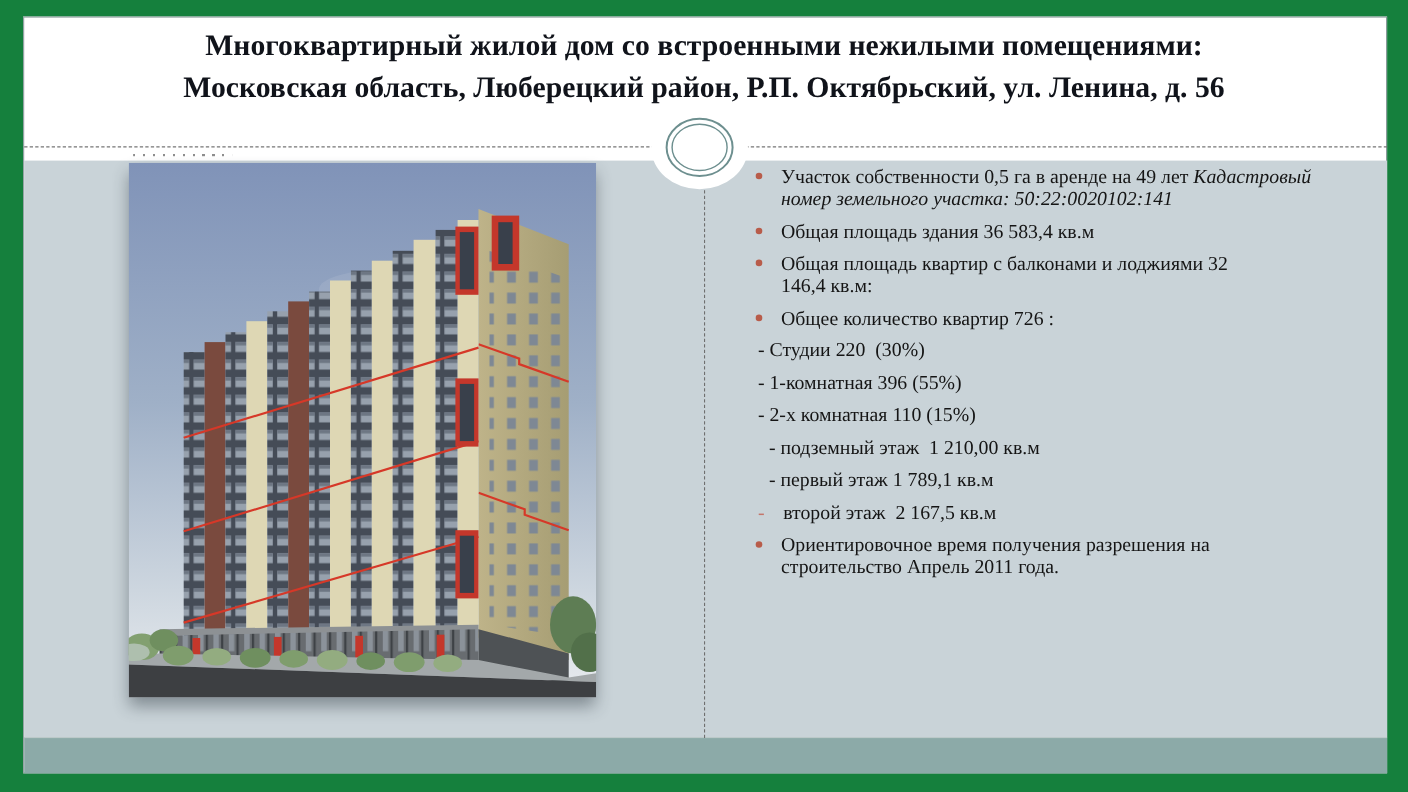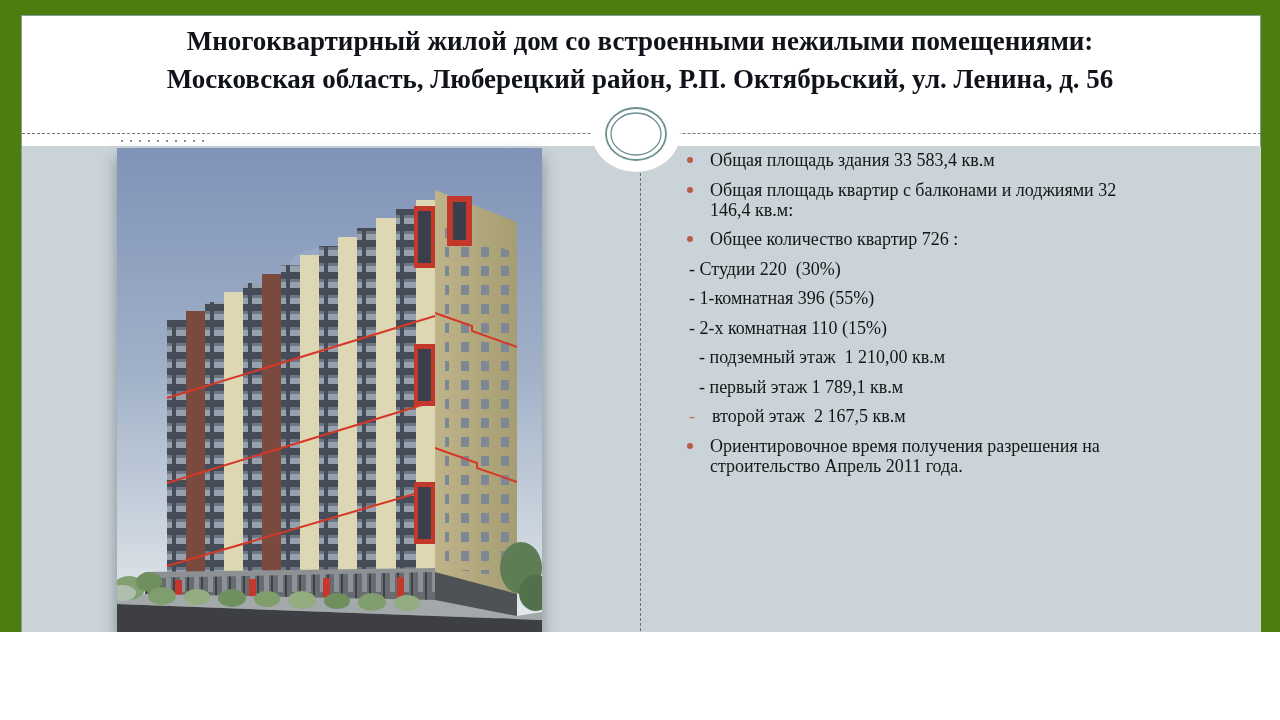--- a/index.html
+++ b/index.html
@@ -1,17 +1,17 @@
 <!DOCTYPE html>
 <html style="--panel: #c9d3d8; --footer_strip: #8caaa8; --bullet_dot: #b85c4a; --red_dash: #c4766b; --frame_line: #8a9b9b; --ring: #6d8f8f;"><head>
 <meta charset="utf-8">
 <style>
   html,body{margin:0;padding:0;background:#ffffff;}
   .slide{
-    position:relative;width:1280px;height:632px;background:#4d7c0f;overflow:hidden;
+    position:relative;width:1280px;height:720px;background:#15803d;overflow:hidden;
     font-family:"Liberation Serif","DejaVu Serif",serif;
   }
   .frame{
     position:absolute;left:21px;top:15px;width:1240px;height:688px;
     border:1px solid var(--frame_line,#8a9b9b);box-sizing:border-box;background:#ffffff;
   }
   .title-wrap{
     position:absolute;left:45px;top:22px;width:1190px;text-align:center;
     color:#10131a;font-weight:bold;font-size:27px;line-height:38px;
   }
@@ -172,21 +172,23 @@
       <ellipse cx="185" cy="452" rx="14" ry="9" fill="#93ac80"></ellipse>
       <ellipse cx="220" cy="453" rx="13" ry="8" fill="#6f8f5f"></ellipse>
       <ellipse cx="255" cy="454" rx="14" ry="9" fill="#7f9d6d"></ellipse>
       <ellipse cx="290" cy="455" rx="13" ry="8" fill="#93ac80"></ellipse>
       <ellipse cx="404" cy="420" rx="21" ry="26" fill="#5e7d54"></ellipse>
       <ellipse cx="419" cy="445" rx="17" ry="18" fill="#52704a"></ellipse>
     </svg>
   </div>
 
   <ul class="details">
-      <li class="li m-dot"><span class="btext">Общая площадь здания 33 583,4 кв.м</span></li>
+      <li class="li m-dot"><span class="btext">Участок собственности 0,5 га в аренде на 49 лет </span><span class="bitalic">Кадастровый
+номер земельного участка: 50:22:0020102:141</span></li>
+      <li class="li m-dot"><span class="btext">Общая площадь здания 36 583,4 кв.м</span></li>
       <li class="li m-dot"><span class="btext">Общая площадь квартир с балконами и лоджиями 32
 146,4 кв.м:</span></li>
       <li class="li m-dot"><span class="btext">Общее количество квартир 726 :</span></li>
       <li class="li m-plain"><span class="btext">- Студии 220  (30%)</span></li>
       <li class="li m-plain"><span class="btext">- 1-комнатная 396 (55%)</span></li>
       <li class="li m-plain"><span class="btext">- 2-х комнатная 110 (15%)</span></li>
       <li class="li m-plain2"><span class="btext">- подземный этаж  1 210,00 кв.м</span></li>
       <li class="li m-plain2"><span class="btext">- первый этаж 1 789,1 кв.м</span></li>
       <li class="li m-red-dash"><span class="btext">второй этаж  2 167,5 кв.м</span></li>
       <li class="li m-dot"><span class="btext">Ориентировочное время получения разрешения на

